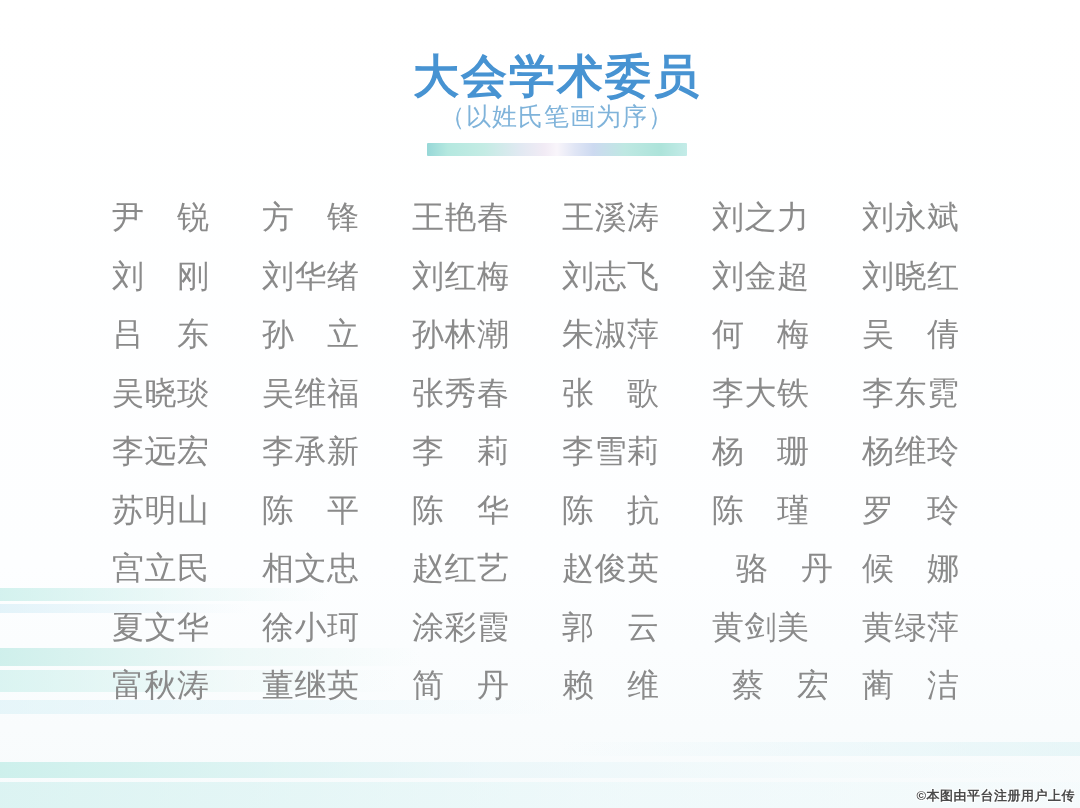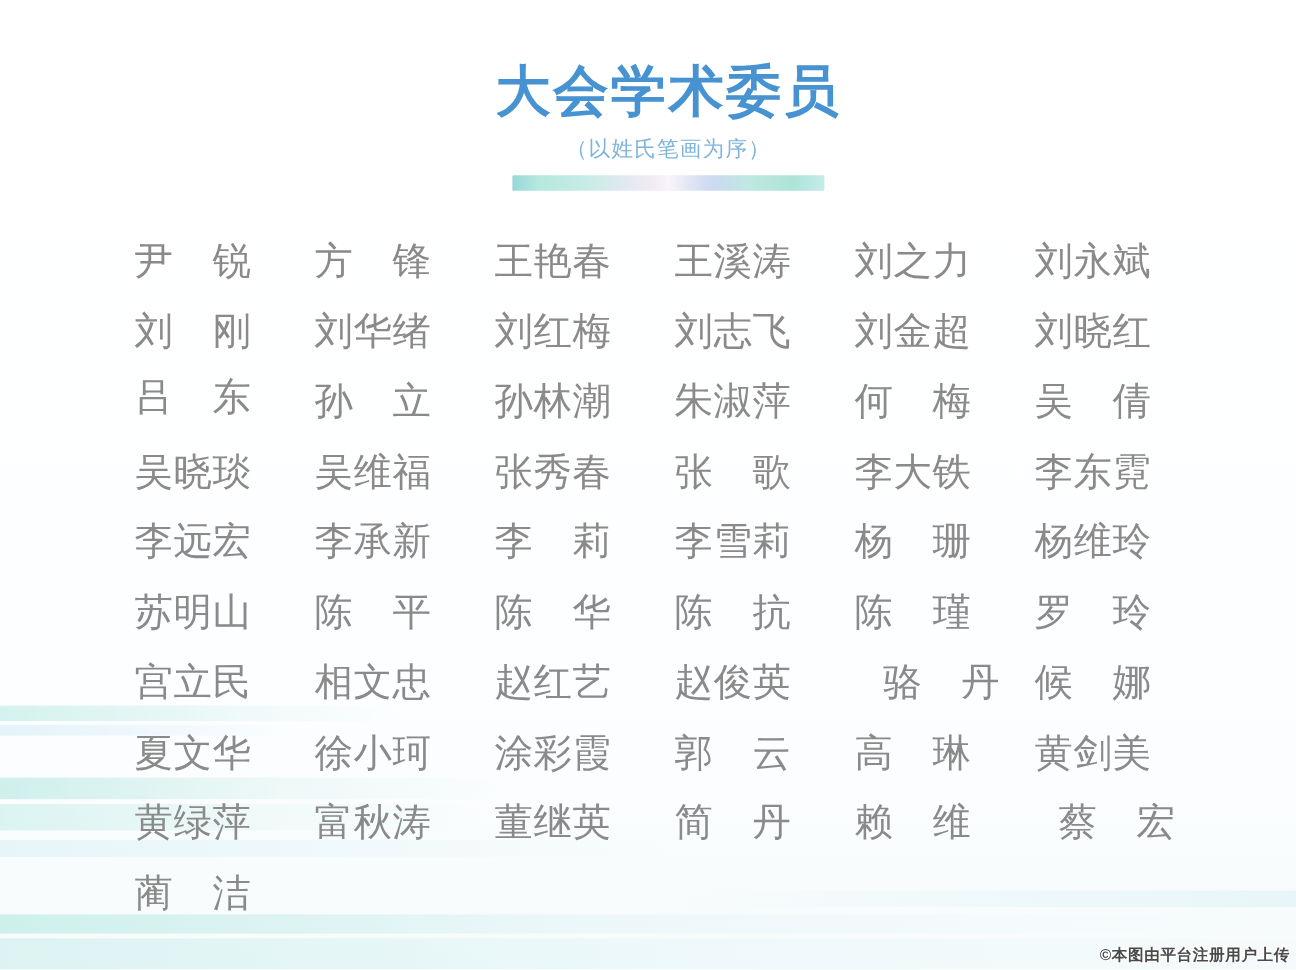--- a/index.html
+++ b/index.html
@@ -17,21 +17,21 @@
   .s3{left:0;top:648px;width:420px;height:18px;background:linear-gradient(90deg,rgba(196,236,231,.8),rgba(224,244,241,.5) 55%,rgba(255,255,255,0));}
   .s4{left:0;top:670px;width:400px;height:22px;background:linear-gradient(90deg,rgba(205,240,236,.7),rgba(230,246,244,.4) 60%,rgba(255,255,255,0));}
   .s5{left:0;top:700px;width:560px;height:14px;background:linear-gradient(90deg,rgba(214,240,246,.55),rgba(255,255,255,0));}
   .s6{left:0;top:762px;width:1080px;height:16px;background:linear-gradient(90deg,rgba(198,238,233,.85),rgba(222,242,246,.45) 45%,rgba(236,248,250,.35) 75%,rgba(255,255,255,0));}
   .s7{left:0;top:782px;width:1080px;height:26px;background:linear-gradient(90deg,rgba(208,240,238,.7),rgba(228,246,248,.45) 55%,rgba(240,250,252,.3));}
   .s8{left:560px;top:742px;width:520px;height:14px;background:linear-gradient(90deg,rgba(255,255,255,0),rgba(226,244,248,.4) 50%,rgba(214,240,242,.5));}
 
   
   .header{position:absolute;left:557px;top:52px;transform:translateX(-50%);text-align:center;white-space:nowrap;}
   .title{font-size:46px;font-weight:900;letter-spacing:2px;line-height:1.05;}
-  .subtitle{margin-top:12px;font-size:18px;font-weight:400;letter-spacing:1px;}
+  .subtitle{margin-top:0;font-size:25px;font-weight:400;letter-spacing:1px;}
   .underline-bar{
     margin:10px auto 0 auto;width:260px;height:13px;border-radius:1px;
     background:linear-gradient(90deg,#8ed4d4 0%,#aee6dd 8%,#bfeae2 22%,#dfe7f1 36%,#f0e9f4 45%,#f8f4fa 50%,#dde3f4 57%,#c8d6ef 64%,#b9e6e0 76%,#a6e1d7 90%,#bfeae6 100%);
     opacity:.92;
   }
 
   
   .grid{
     position:absolute;left:112px;top:188px;
     display:grid;grid-template-columns:repeat(6,98px);column-gap:52px;grid-auto-rows:58.5px;
@@ -74,21 +74,21 @@
     <div class="name-cell" style="color: rgb(138, 138, 138);">王艳春</div>
     <div class="name-cell" style="color: rgb(138, 138, 138);">王溪涛</div>
     <div class="name-cell" style="color: rgb(138, 138, 138);">刘之力</div>
     <div class="name-cell" style="color: rgb(138, 138, 138);">刘永斌</div>
     <div class="name-cell" style="color: rgb(138, 138, 138);">刘　刚</div>
     <div class="name-cell" style="color: rgb(138, 138, 138);">刘华绪</div>
     <div class="name-cell" style="color: rgb(138, 138, 138);">刘红梅</div>
     <div class="name-cell" style="color: rgb(138, 138, 138);">刘志飞</div>
     <div class="name-cell" style="color: rgb(138, 138, 138);">刘金超</div>
     <div class="name-cell" style="color: rgb(138, 138, 138);">刘晓红</div>
-    <div class="name-cell" style="color: rgb(138, 138, 138); font-family: Liberation Mono, monospace;">吕　东</div>
+    <div class="name-cell" style="color: rgb(138, 138, 138);">吕　东</div>
     <div class="name-cell" style="color: rgb(138, 138, 138);">孙　立</div>
     <div class="name-cell" style="color: rgb(138, 138, 138);">孙林潮</div>
     <div class="name-cell" style="color: rgb(138, 138, 138);">朱淑萍</div>
     <div class="name-cell" style="color: rgb(138, 138, 138);">何　梅</div>
     <div class="name-cell" style="color: rgb(138, 138, 138);">吴　倩</div>
     <div class="name-cell" style="color: rgb(138, 138, 138);">吴晓琰</div>
     <div class="name-cell" style="color: rgb(138, 138, 138);">吴维福</div>
     <div class="name-cell" style="color: rgb(138, 138, 138);">张秀春</div>
     <div class="name-cell" style="color: rgb(138, 138, 138);">张　歌</div>
     <div class="name-cell" style="color: rgb(138, 138, 138);">李大铁</div>
@@ -108,21 +108,20 @@
     <div class="name-cell" style="color: rgb(138, 138, 138);">宫立民</div>
     <div class="name-cell" style="color: rgb(138, 138, 138);">相文忠</div>
     <div class="name-cell" style="color: rgb(138, 138, 138);">赵红艺</div>
     <div class="name-cell" style="color: rgb(138, 138, 138);">赵俊英</div>
     <div class="name-cell" style="color: rgb(138, 138, 138); margin-left: 24px;">骆　丹</div>
     <div class="name-cell" style="color: rgb(138, 138, 138);">候　娜</div>
     <div class="name-cell" style="color: rgb(138, 138, 138);">夏文华</div>
     <div class="name-cell" style="color: rgb(138, 138, 138);">徐小珂</div>
     <div class="name-cell" style="color: rgb(138, 138, 138);">涂彩霞</div>
     <div class="name-cell" style="color: rgb(138, 138, 138);">郭　云</div>
-    <div class="name-cell" style="color: rgb(138, 138, 138);">高　琳</div>
     <div class="name-cell" style="color: rgb(138, 138, 138);">黄剑美</div>
     <div class="name-cell" style="color: rgb(138, 138, 138);">黄绿萍</div>
     <div class="name-cell" style="color: rgb(138, 138, 138);">富秋涛</div>
     <div class="name-cell" style="color: rgb(138, 138, 138);">董继英</div>
     <div class="name-cell" style="color: rgb(138, 138, 138);">简　丹</div>
     <div class="name-cell" style="color: rgb(138, 138, 138);">赖　维</div>
     <div class="name-cell" style="color: rgb(138, 138, 138); margin-left: 20px;">蔡　宏</div>
     <div class="name-cell" style="color: rgb(138, 138, 138);">蔺　洁</div>
   </div>
 

